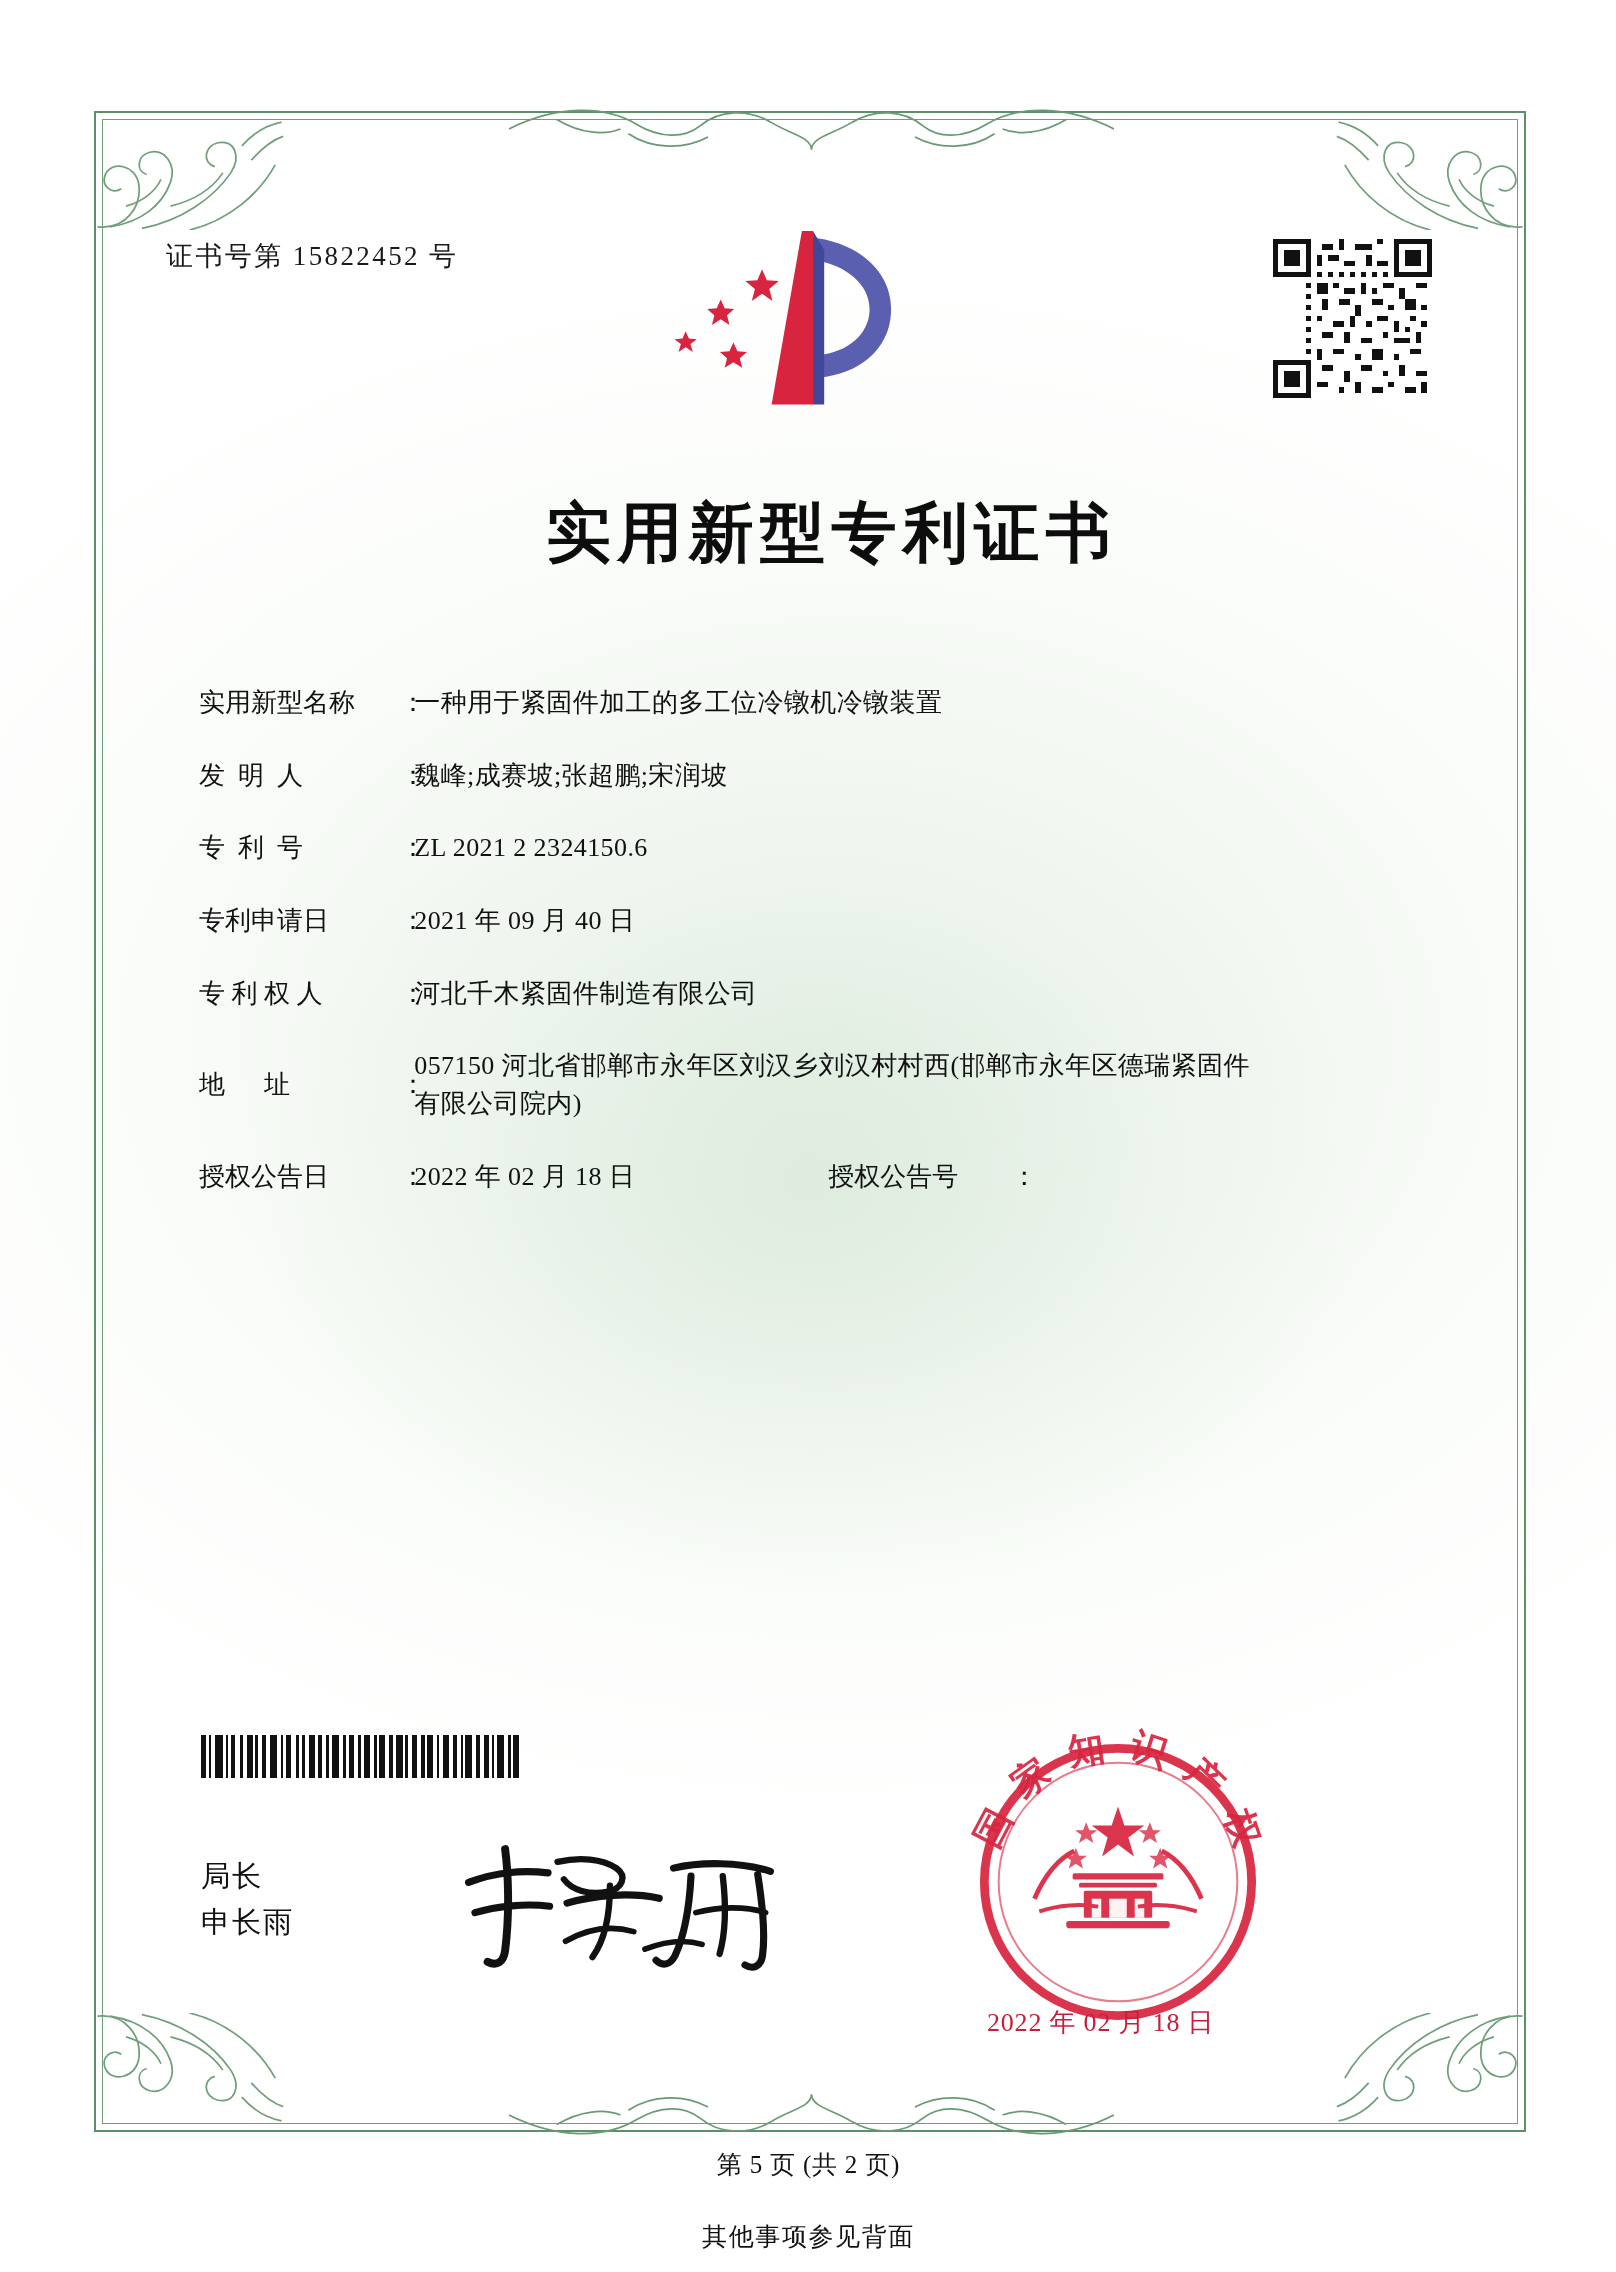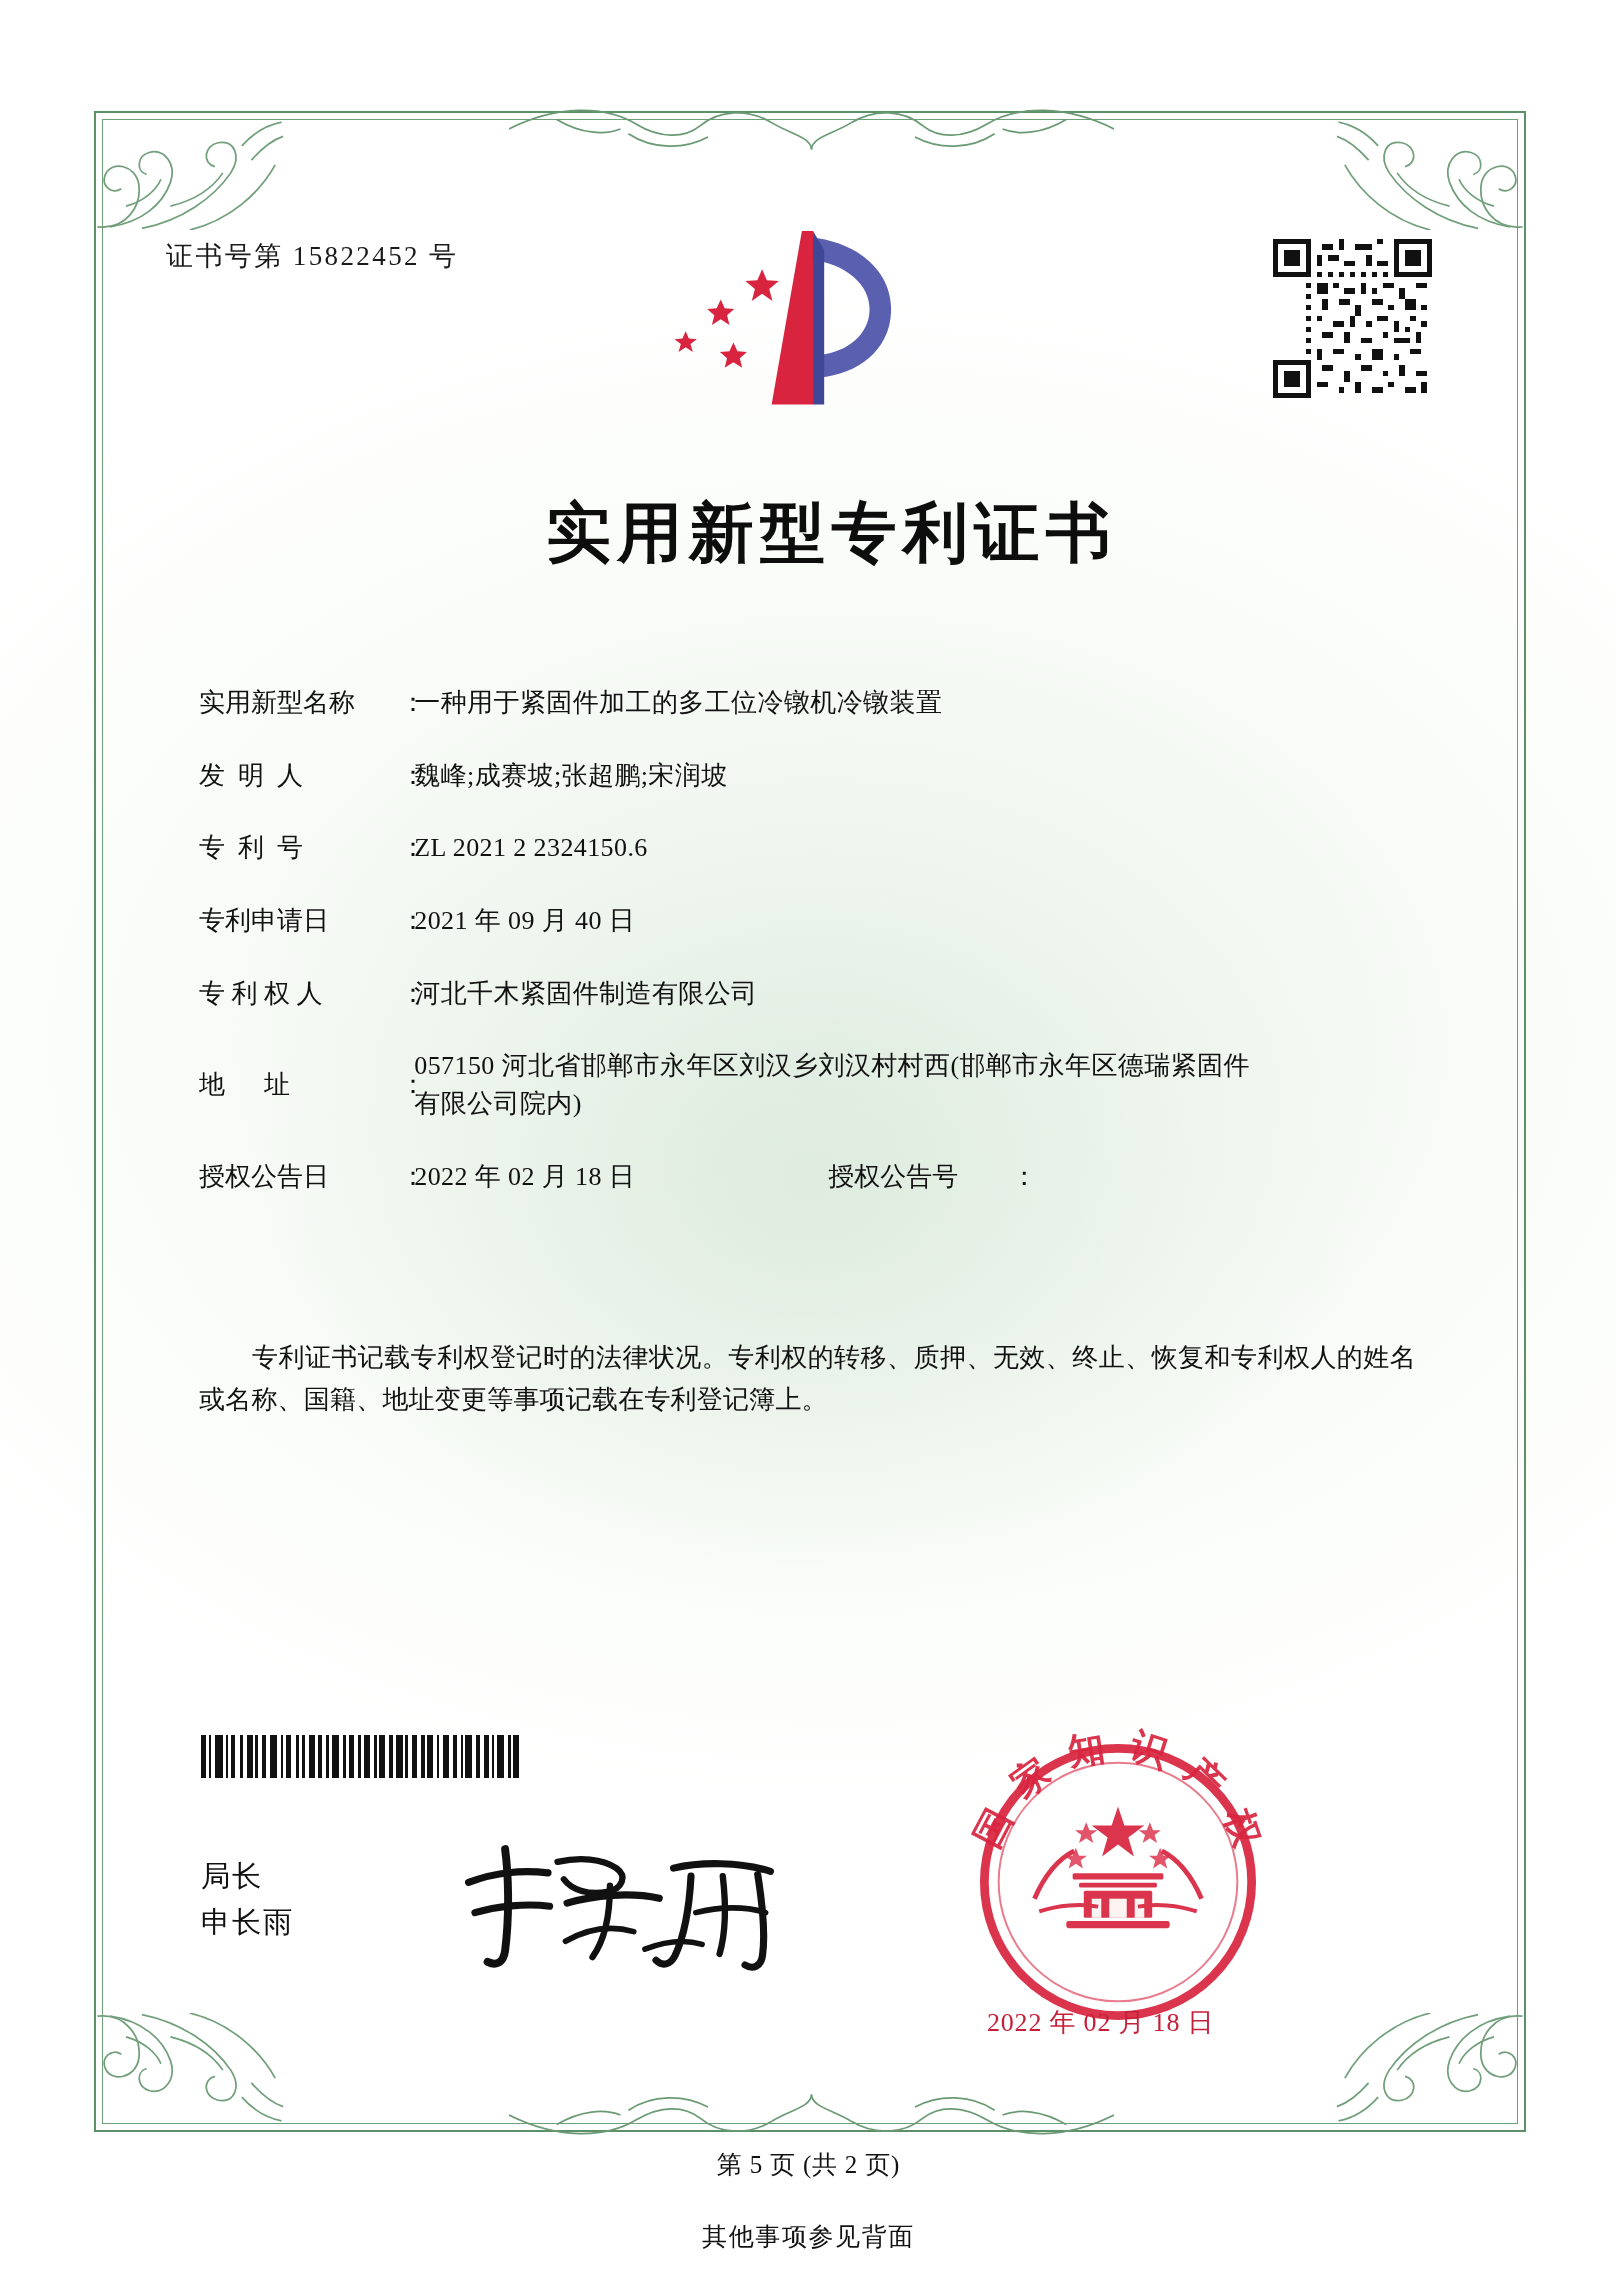--- a/index.html
+++ b/index.html
@@ -504,21 +504,20 @@
       <span class="field-label">授权公告日</span>
       <span class="field-colon">：</span>
       <span class="field-value">2022 年 02 月 18 日</span>
       <span class="field-label2">授权公告号</span>
       <span class="field-colon">：</span>
     </div>
 
   </div>
 
   <div id="paragraphs">
-    <p>专利证书记载专利权登记时的法律状况。专利权的转移、质押、无效、终止、恢复和专利权人的姓名或名称、国籍、地址变更等事项记载在专利登记簿上。</p>
   </div>
 
   <div id="barcode">
     <i style="width:4.8px"></i>
       <i style="width:3.2px;background:transparent"></i>
     <i style="width:2.4px"></i>
       <i style="width:4px;background:transparent"></i>
     <i style="width:7.2px"></i>
       <i style="width:3.2px;background:transparent"></i>
     <i style="width:2.4px"></i>

